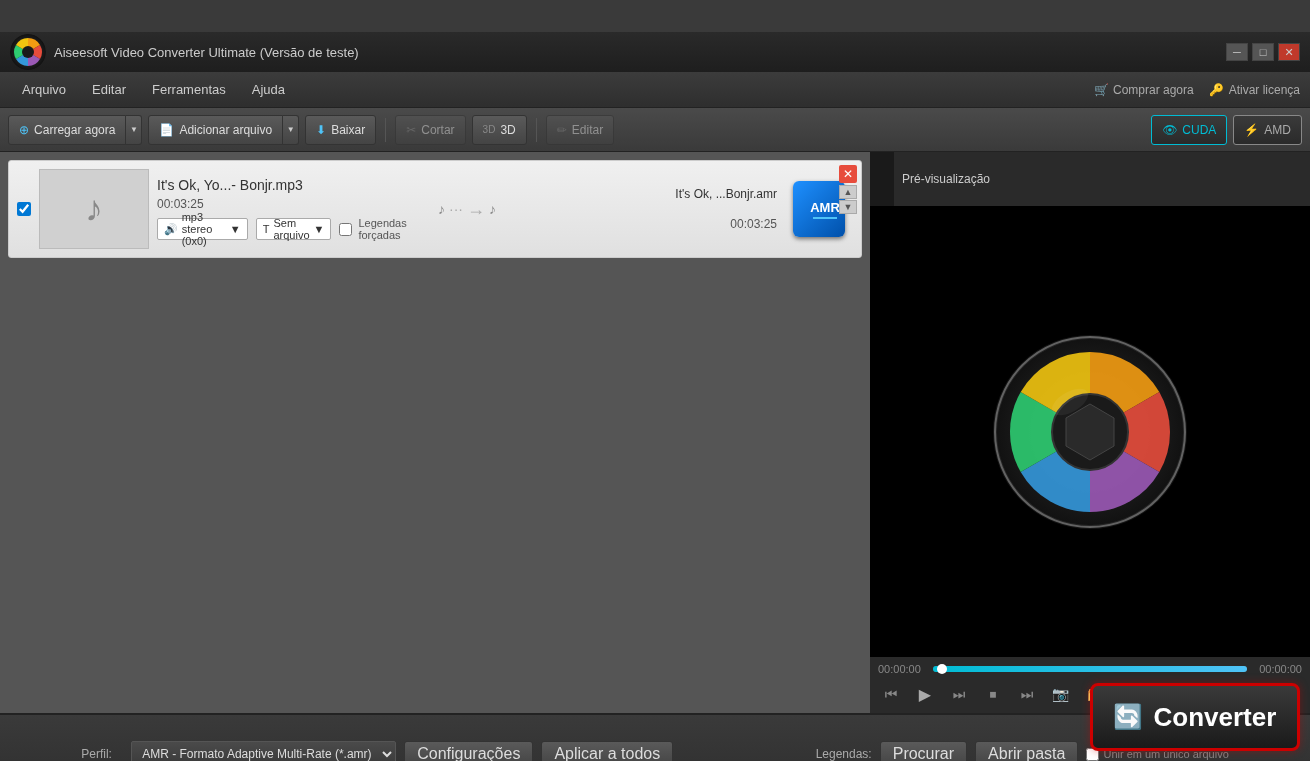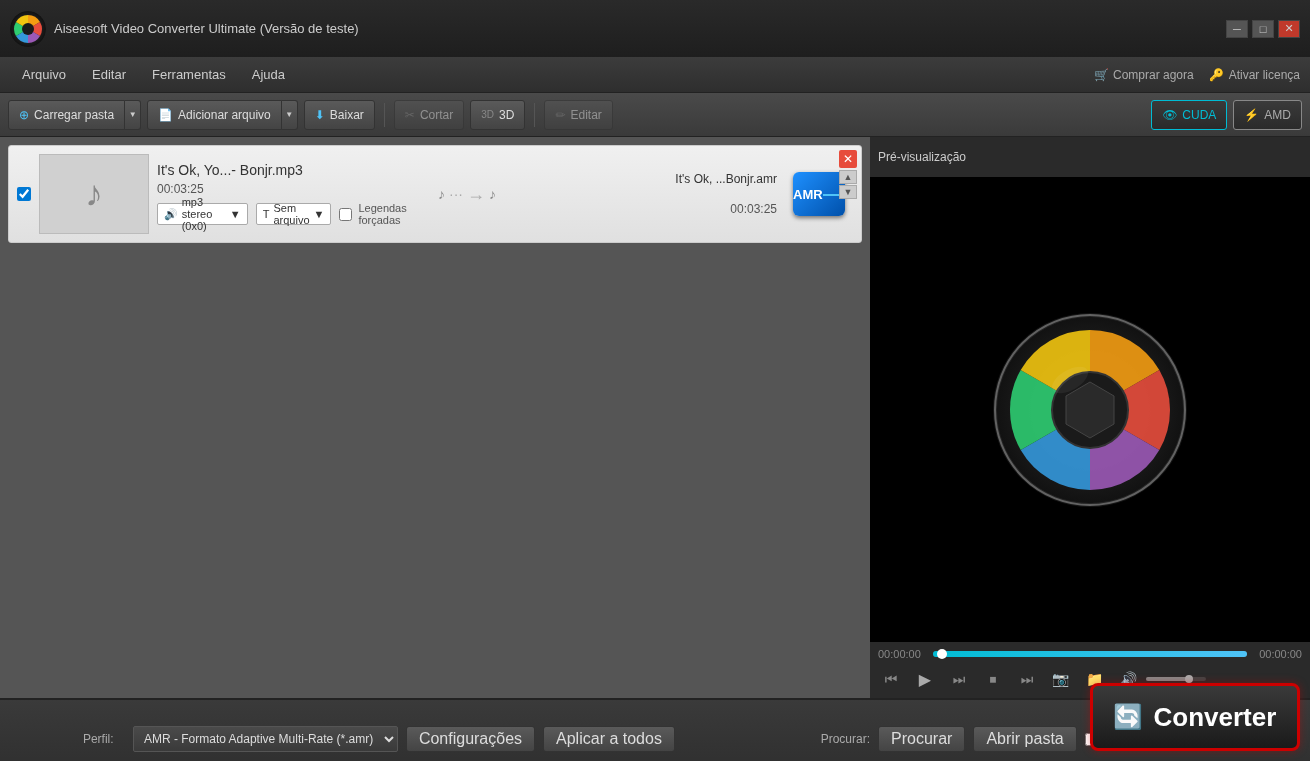--- a/index.html
+++ b/index.html
@@ -10,26 +10,27 @@
       font-family: 'Segoe UI', Arial, sans-serif;
       font-size: 12px;
       color: #ddd;
       overflow: hidden;
       user-select: none;
     }
 
     
     #title-bar {
       width: 100%;
-      height: 57px;
+      height: 40px;
       background: linear-gradient(180deg, #2a2a2a 0%, #1e1e1e 100%);
       display: flex;
       align-items: center;
       padding: 0 10px;
       position: relative;
+      margin-top: 32px;
     }
     #app-logo {
       width: 36px;
       height: 36px;
       margin-right: 8px;
     }
     #title-text {
       color: #ccc;
       font-size: 13px;
       font-weight: normal;
@@ -279,24 +280,25 @@
     }
 
     
     #preview-area {
       width: 440px;
       background: #1a1a1a;
       display: flex;
       flex-direction: column;
     }
     #preview-label {
-      padding: 13px 8px;
+      padding: 20px 8px;
       color: #ccc;
       font-size: 12px;
       background: #2a2a2a;
+      margin-left: 24px;
     }
     #preview-video {
       flex: 1;
       background: #000;
       display: flex;
       align-items: center;
       justify-content: center;
       position: relative;
     }
     #preview-logo {
@@ -563,21 +565,21 @@
       <span>🔑</span>
       <span>Ativar licença</span>
     </div>
   </div>
 </div>
 
 <div id="toolbar">
   <div class="btn-group">
     <button class="toolbar-btn">
       <span style="color:#4fc3f7">⊕</span>
-      <span>Carregar pasta</span>
+      <span>Carregar agora</span>
     </button>
     <div class="toolbar-btn-arrow">▼</div>
   </div>
   <div class="btn-group">
     <button class="toolbar-btn">
       <span style="color:#4fc3f7">📄</span>
       <span>Adicionar arquivo</span>
     </button>
     <div class="toolbar-btn-arrow">▼</div>
   </div>
@@ -645,21 +647,21 @@
           <span style="font-size:18px;color:#aaa">→</span>
           <span style="font-size:14px;color:#888">♪</span>
         </div>
 
         <div class="output-info">
           <div class="output-name">It's Ok, ...Bonjr.amr</div>
           <div class="output-duration">00:03:25</div>
         </div>
 
         <div style="margin:0 8px;">
-          <div style="width:52px;height:44px;background:linear-gradient(135deg,#1e90ff,#0050aa);border-radius:6px;display:flex;align-items:center;justify-content:center;box-shadow:0 2px 4px rgba(0,0,0,0.5);">
+          <div style="width:52px;height:56px;background:linear-gradient(135deg,#1e90ff,#0050aa);border-radius:6px;display:flex;flex-direction:column;align-items:center;justify-content:center;box-shadow:0 2px 4px rgba(0,0,0,0.5);padding-left:12px;">
             <span style="color:#fff;font-weight:bold;font-size:13px;">AMR</span>
             <div style="width:24px;height:2px;background:#4fc3f7;margin-top:2px;"></div>
           </div>
         </div>
 
         <button class="file-close-btn">✕</button>
 
         <div class="scroll-arrows">
           <button class="scroll-arrow-btn">▲</button>
           <button class="scroll-arrow-btn">▼</button>
@@ -731,21 +733,21 @@
 <div id="bottom-bar">
   <div id="profile-row">
     <span id="profile-label">Perfil:</span>
     <select id="profile-select">
       <option>AMR - Formato Adaptive Multi-Rate (*.amr)</option>
     </select>
     <button class="bottom-action-btn">Configurações</button>
     <button class="bottom-action-btn">Aplicar a todos</button>
   </div>
   <div id="destination-row">
-    <span id="dest-label">Procurar:</span>
+    <span id="dest-label">Legendas:</span>
     <button class="bottom-action-btn">Procurar</button>
     <button class="bottom-action-btn">Abrir pasta</button>
     <label id="merge-checkbox-label">
       <input type="checkbox" id="merge-checkbox" style="">
       <span>Unir em um único arquivo</span>
     </label>
   </div>
 </div>
 
 <div id="convert-section">

